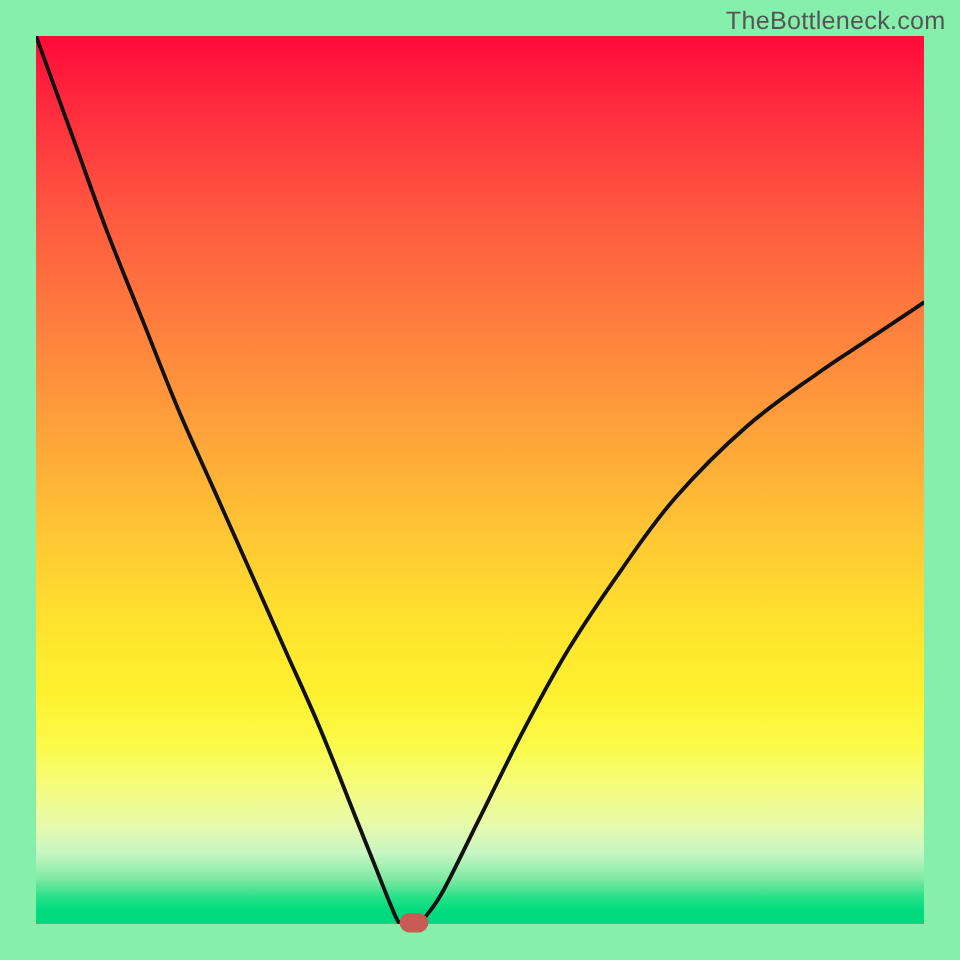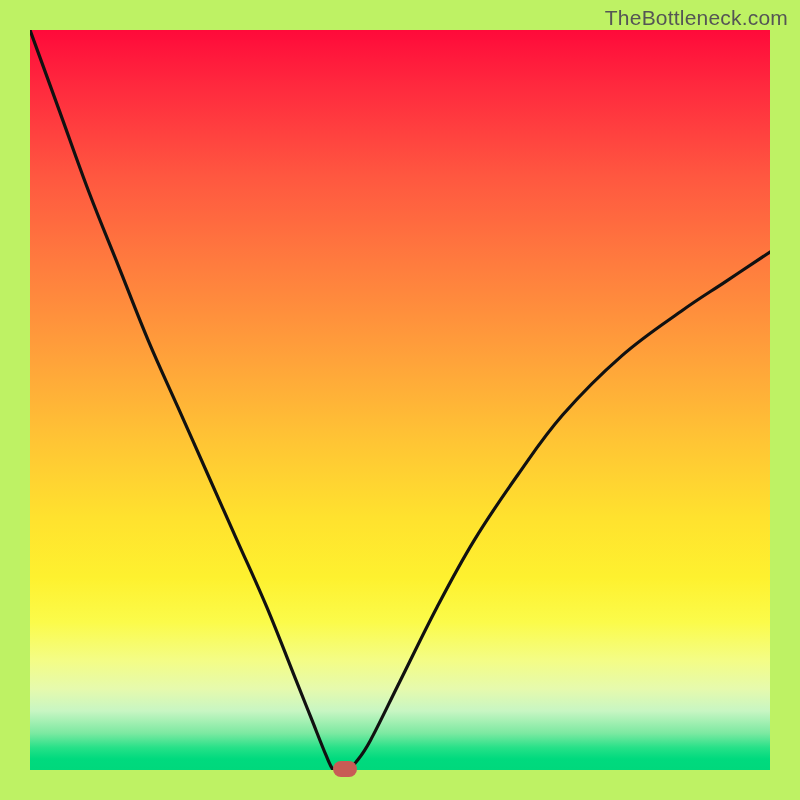--- a/index.html
+++ b/index.html
@@ -10,21 +10,21 @@
     background: #000;
     overflow: hidden;
     font-family: Arial, Helvetica, sans-serif;
   }
   .frame {
     position: absolute;
     left: 0;
     top: 0;
     width: 800px;
     height: 800px;
-    background: #bef264;
+    background: #86efac;
   }
   .plot {
     position: absolute;
     left: 30px;
     top: 30px;
     width: 740px;
     height: 740px;
     background: linear-gradient(to bottom,
       #ff0a3a 0%,
       #ff2b3e 8%,

